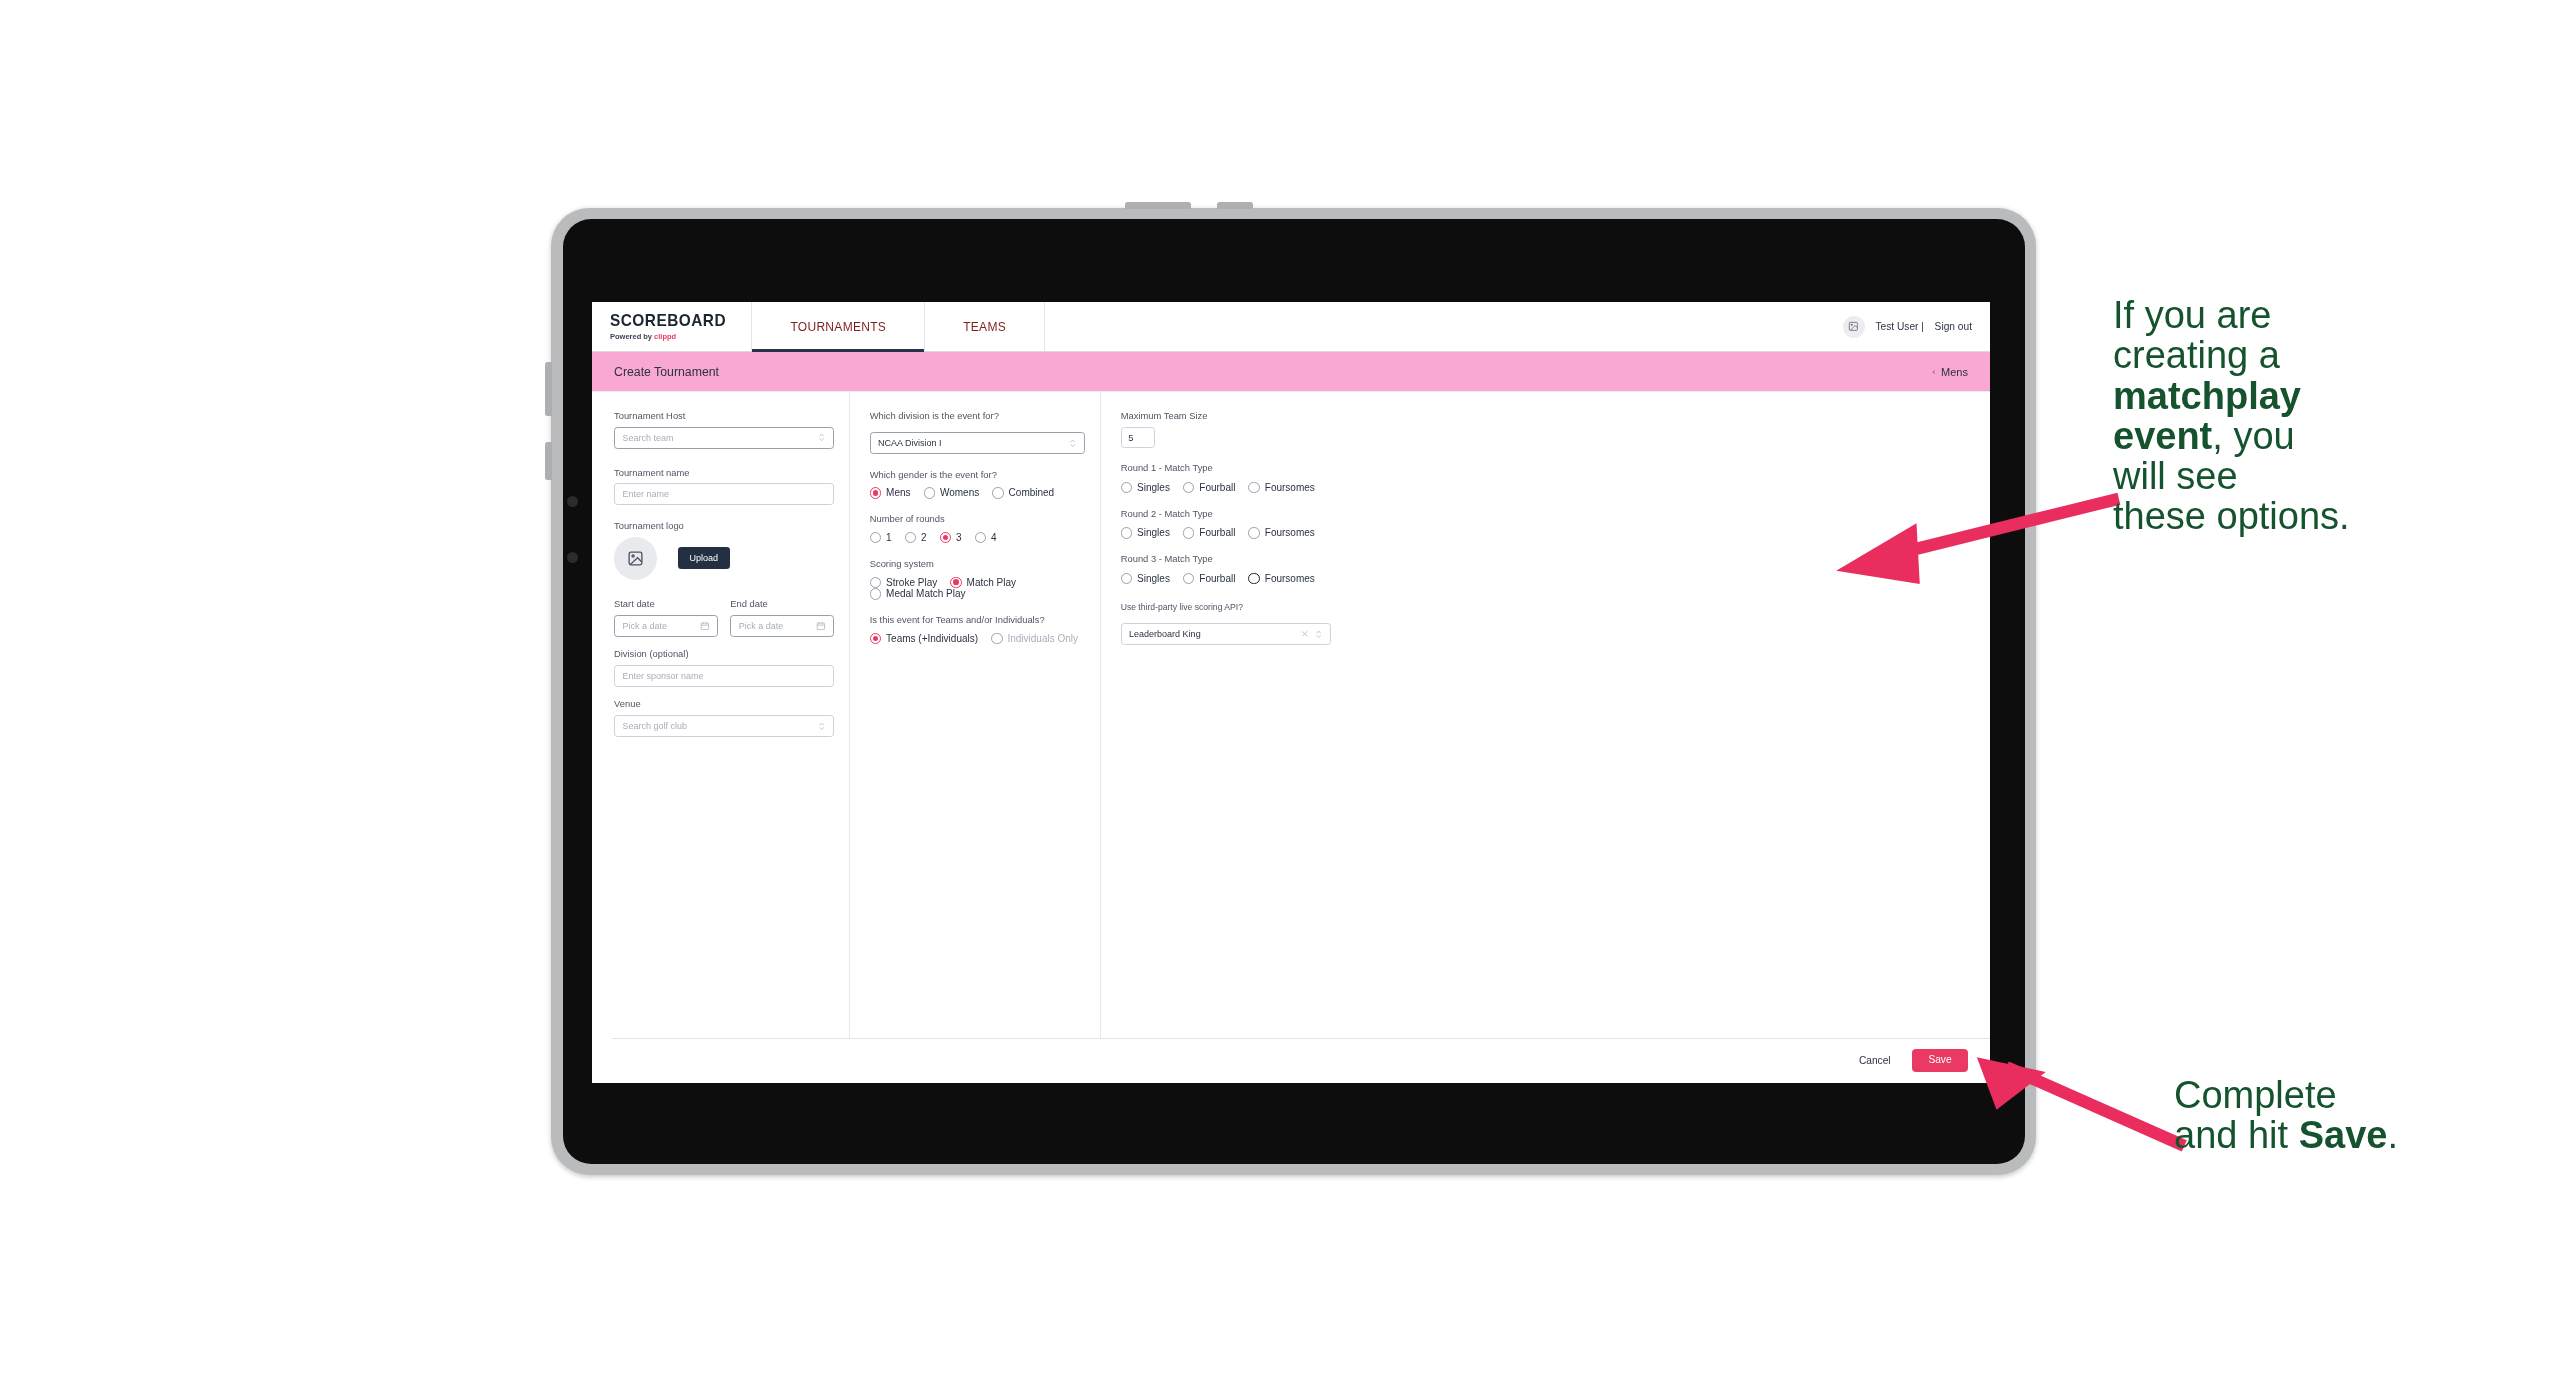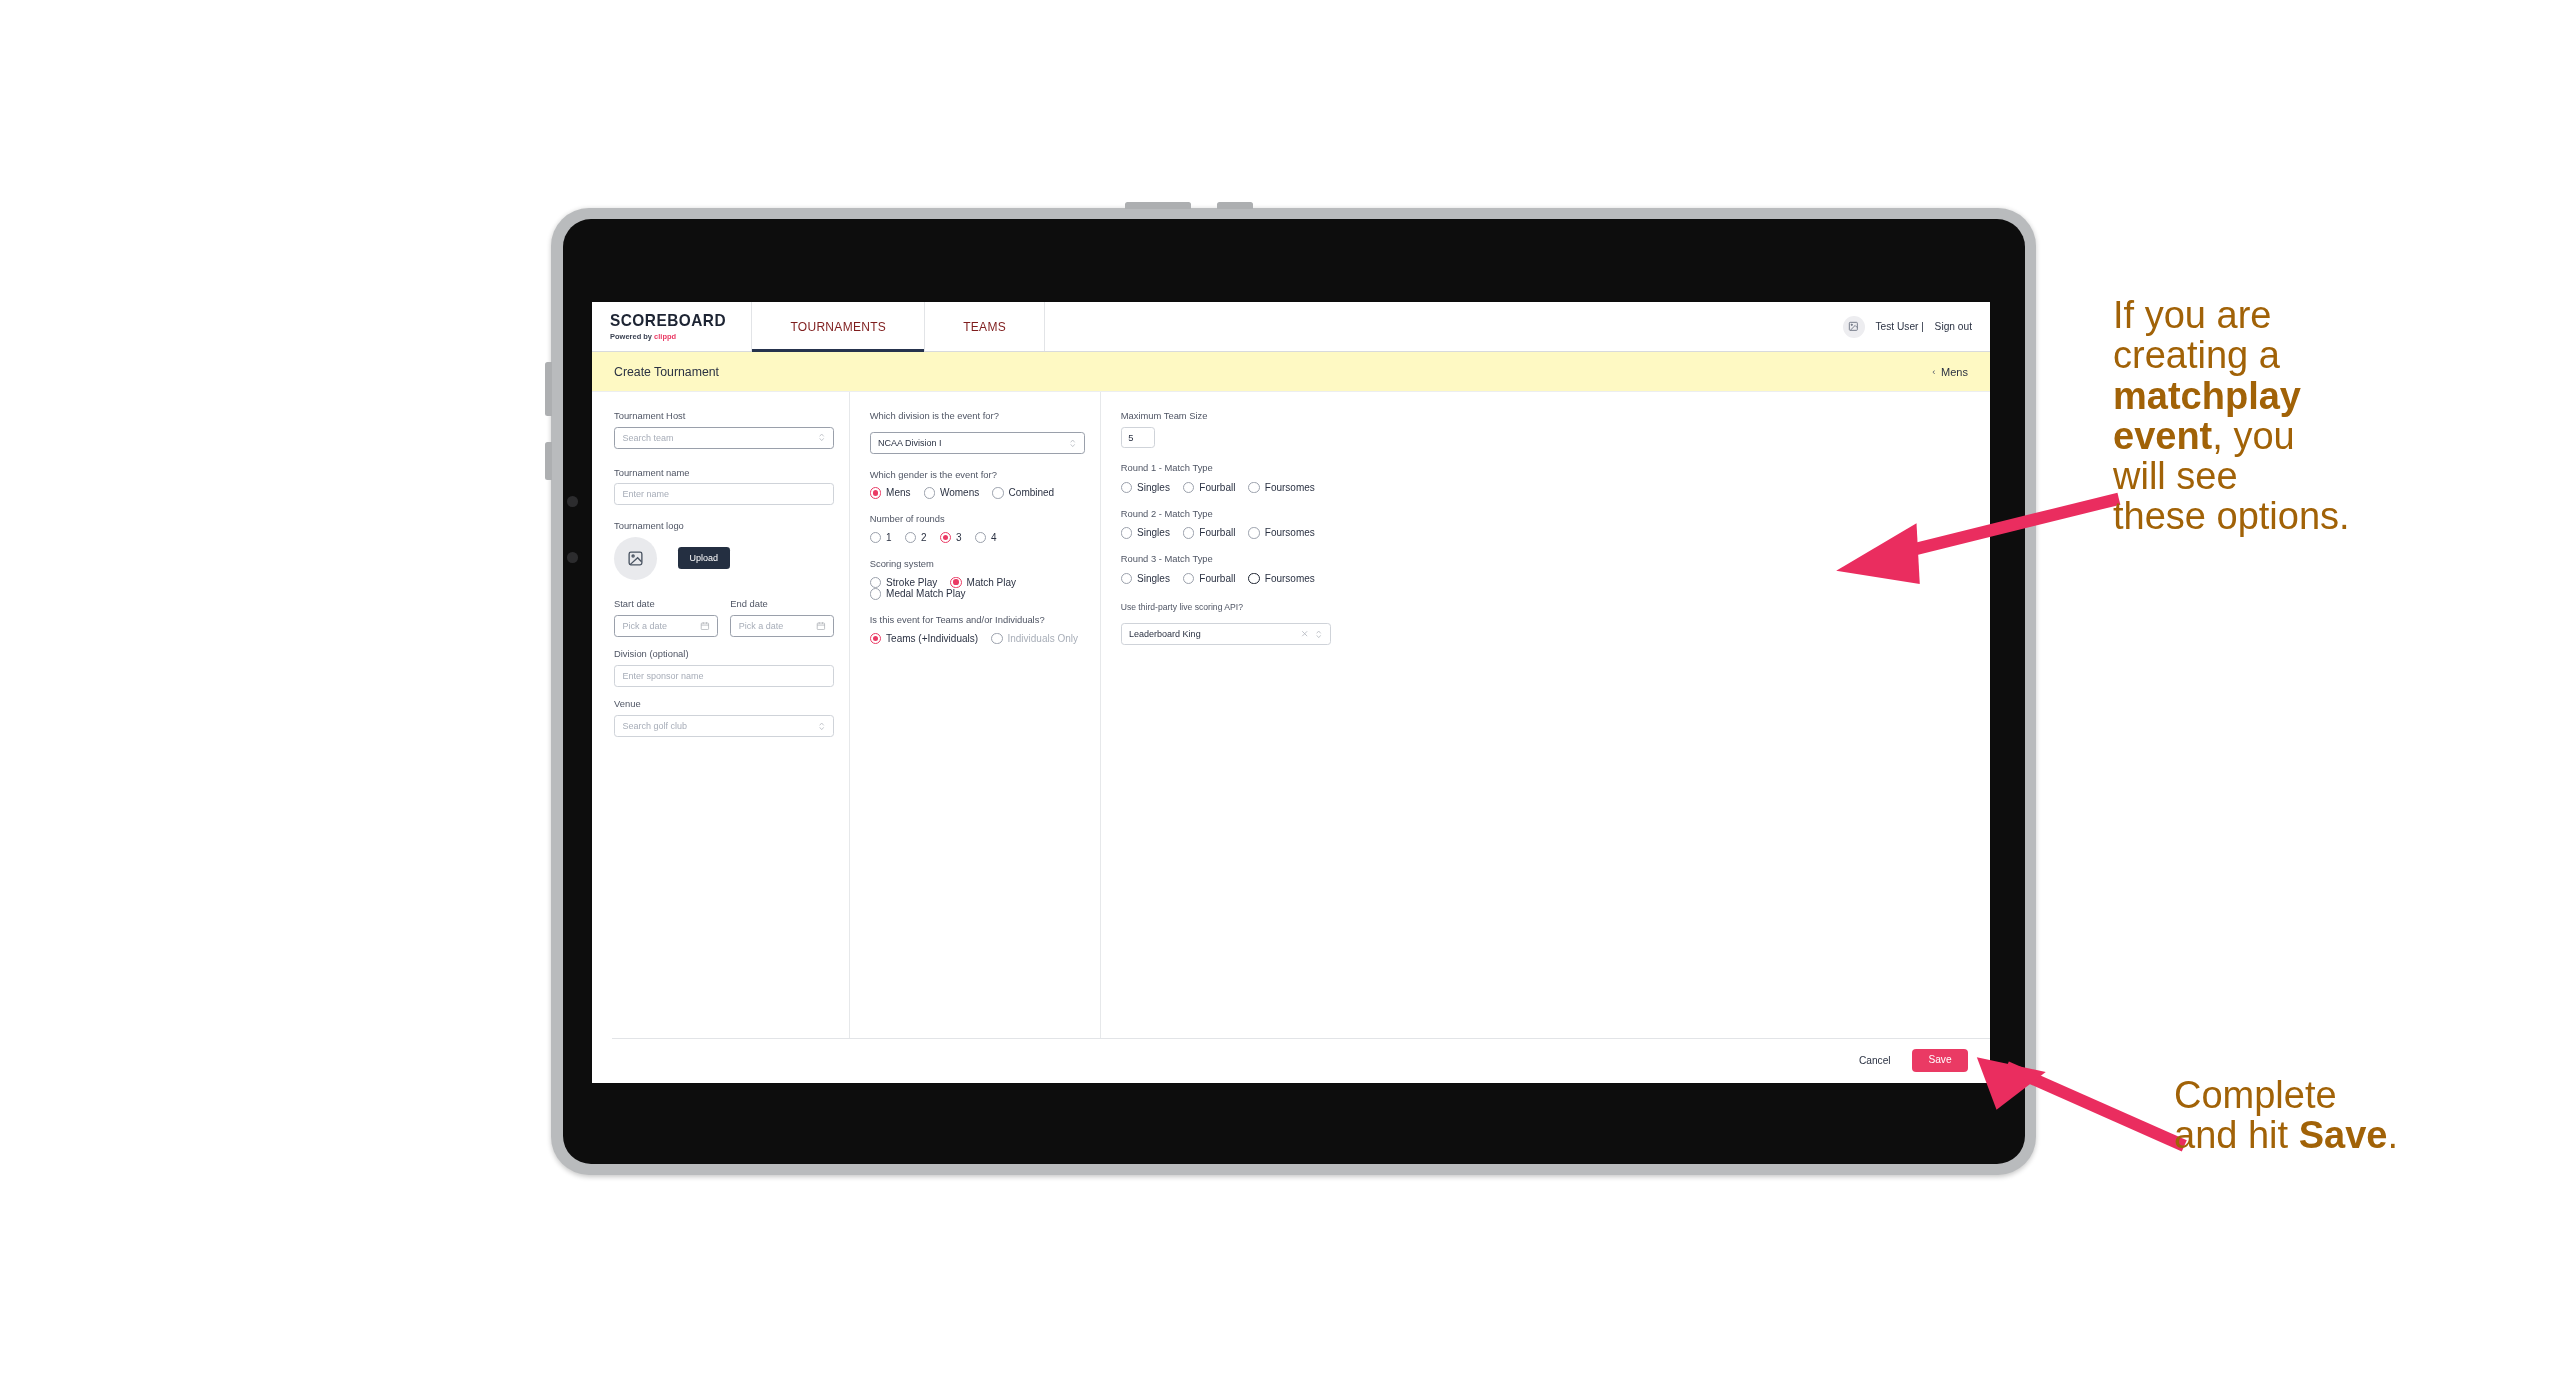--- a/index.html
+++ b/index.html
@@ -108,21 +108,21 @@
   .avatar svg { width: 10.7px; height: 10.7px; }
   .user-name { font-size: 10.2px; color: #2c3344; }
   .sign-out { font-size: 10.2px; color: #2c3344; cursor: pointer; }
 
   
   .page-head {
     position: relative;
     height: 39px;
     display: flex; align-items: center;
     padding: 0 22px;
-    background:#fef9c3;
+    background:#f9a8d4;
   }
   .page-title { font-size: 12.3px; color: #2b3243; }
   .back-link {
     margin-left: auto; display: flex; align-items: center; gap: 5.7px;
     font-size: 11px; color: #2b3243; cursor: pointer;
   }
   .chev-left { font-size: 9.8px; color:#5a6070; line-height:1; }
 
   
   .cols {
@@ -239,21 +239,21 @@
     background: #ea3a64; color: #fff;
     font-size: 10.2px; border-radius: 4.1px;
     padding: 6.6px 16.4px; cursor: pointer; line-height: 1;
   }
 
   
   .anno {
     position: absolute;
     font-size: 38px;
     line-height: 1.06;
-    color: #a16207;
+    color: #14532d;
     font-family: "Liberation Sans", sans-serif;
   }
   .anno b { font-weight: 700; }
   .anno-1 { left: 2113px; top: 295px; width: 328px; }
   .anno-2 { left: 2174px; top: 1075px; width: 352px; }
 
   .arrow-svg { position: absolute; overflow: visible; }
 </style>
 </head>
 <body>

